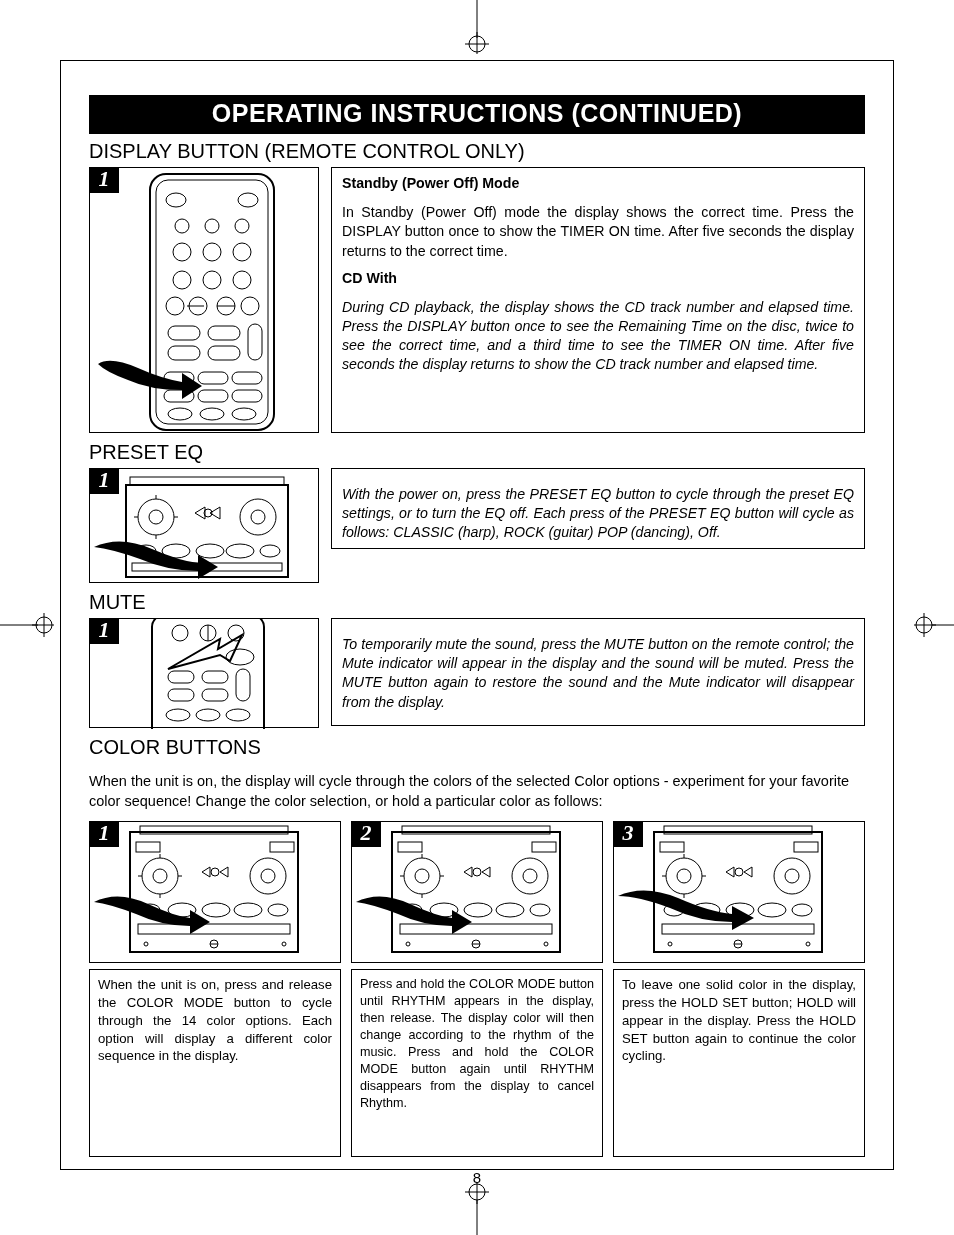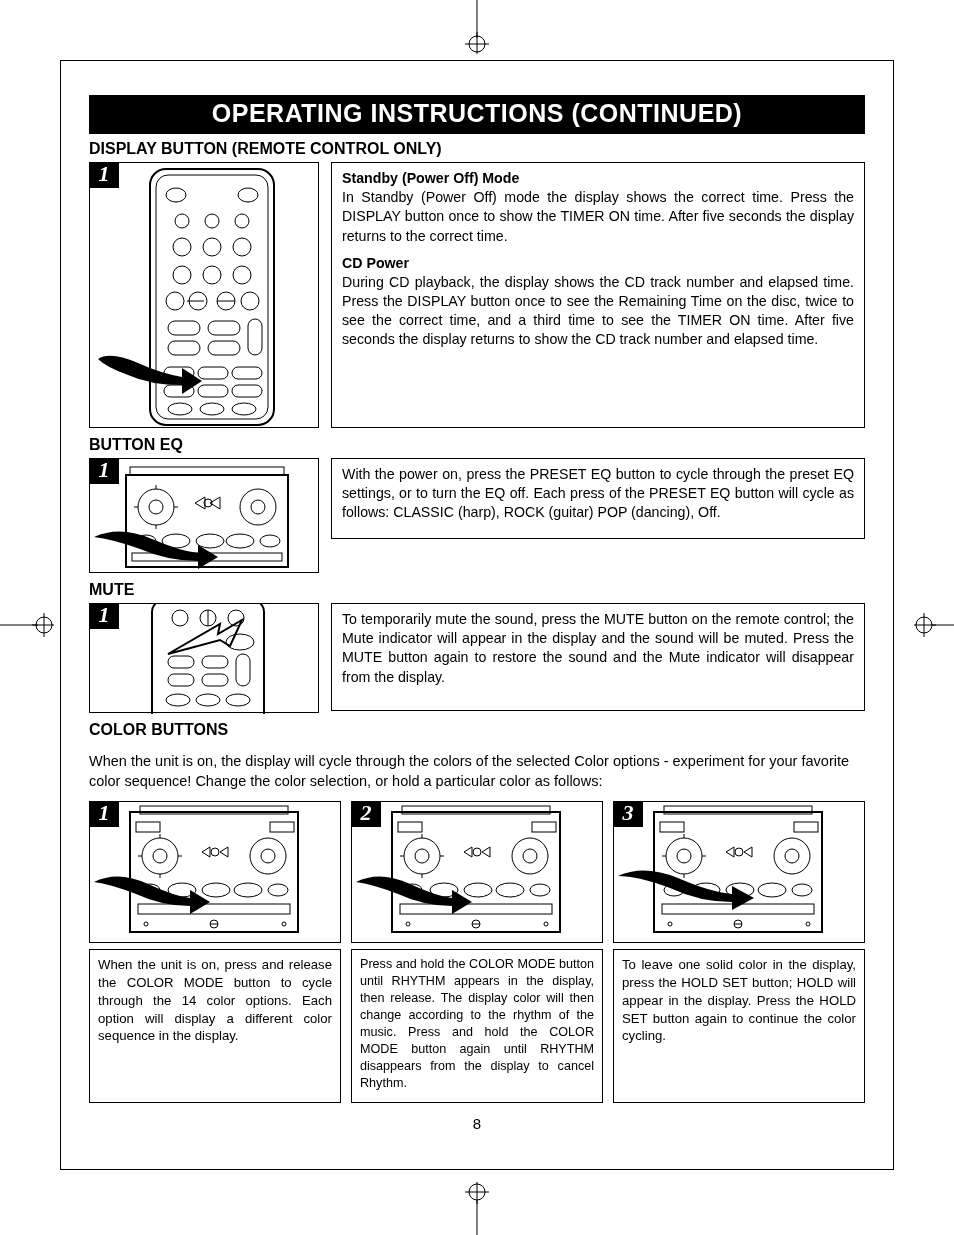--- a/index.html
+++ b/index.html
@@ -36,22 +36,22 @@
     color: #fff;
     font-size: 25px;
     font-weight: bold;
     text-align: center;
     padding: 4px 0 6px;
     margin-bottom: 6px;
     letter-spacing: 0.5px;
   }
 
   .section-heading {
-    font-weight: bold;
-    font-size: 16px;
+    font-weight: normal;
+    font-size: 20px;
     margin: 6px 0 4px;
   }
 
   .row {
     display: flex;
     gap: 12px;
     margin-bottom: 8px;
   }
 
   .illus-box {
@@ -69,22 +69,22 @@
     padding: 6px 10px;
     flex: 1;
     font-size: 14.2px;
     line-height: 1.35;
   }
   .text-box .sub-title {
     font-weight: bold;
     margin-top: 4px;
   }
   .text-box .sub-title:first-child { margin-top: 0; }
-  .text-box p { margin: 0 0 8px; text-align: justify; }
-  .text-box p:last-child { margin-bottom: 0; }
+  .text-box p { margin: 10px 0 8px; text-align: justify; }
+  .text-box p:last-child { margin-bottom: 0; font-style: italic; }
 
   .step-badge {
     position: absolute;
     left: -1px;
     top: -1px;
     background: #000;
     color: #fff;
     font-weight: bold;
     font-style: italic;
     font-size: 22px;
@@ -113,21 +113,21 @@
     flex-direction: column;
   }
   .color-col .illus-box.color { width: 100%; }
   .color-text-box {
     border: 1px solid #000;
     padding: 6px 8px;
     margin-top: 6px;
     font-size: 13.2px;
     line-height: 1.35;
     text-align: justify;
-    height: 154px;
+    height: 188px;
   }
 
   .page-number {
     text-align: center;
     font-size: 15px;
     margin-top: 12px;
   }
 
   
   .remote-svg, .device-svg { position: absolute; }
@@ -216,26 +216,26 @@
         <ellipse cx="90" cy="246" rx="12" ry="6" fill="none" stroke="#000"></ellipse>
           <ellipse cx="122" cy="246" rx="12" ry="6" fill="none" stroke="#000"></ellipse>
           <ellipse cx="154" cy="246" rx="12" ry="6" fill="none" stroke="#000"></ellipse>
 
         <path d="M 8 196 Q 20 188 48 200 Q 70 210 92 214 L 92 205 L 112 218 L 92 231 L 92 222 Q 60 222 38 212 Q 16 204 8 196 Z" fill="#000"></path>
       </svg>
     </div>
     <div class="text-box">
       <div class="sub-title">Standby (Power Off) Mode</div>
       <p>In Standby (Power Off) mode the display shows the correct time. Press the DISPLAY button once to show the TIMER ON time. After five seconds the display returns to the correct time.</p>
-      <div class="sub-title">CD Power</div>
+      <div class="sub-title">CD With</div>
       <p>During CD playback, the display shows the CD track number and elapsed time. Press the DISPLAY button once to see the Remaining Time on the disc, twice to see the correct time, and a third time to see the TIMER ON time. After five seconds the display returns to show the CD track number and elapsed time.</p>
     </div>
   </div>
 
-  <div class="section-heading">BUTTON EQ</div>
+  <div class="section-heading">PRESET EQ</div>
   <div class="row">
     <div class="illus-box eq">
       <div class="step-badge">1</div>
       <svg class="device-svg" width="230" height="115">
         <rect x="40" y="8" width="154" height="8" fill="none" stroke="#000"></rect>
         <rect x="36" y="16" width="162" height="92" fill="none" stroke="#000" stroke-width="2"></rect>
 
         <circle cx="66" cy="48" r="18" fill="none" stroke="#000"></circle>
           <circle cx="66" cy="48" r="7" fill="none" stroke="#000"></circle>
         <path d="M66 30 l0 -4 M66 66 l0 4 M48 48 l-4 0 M84 48 l4 0" stroke="#000"></path>

